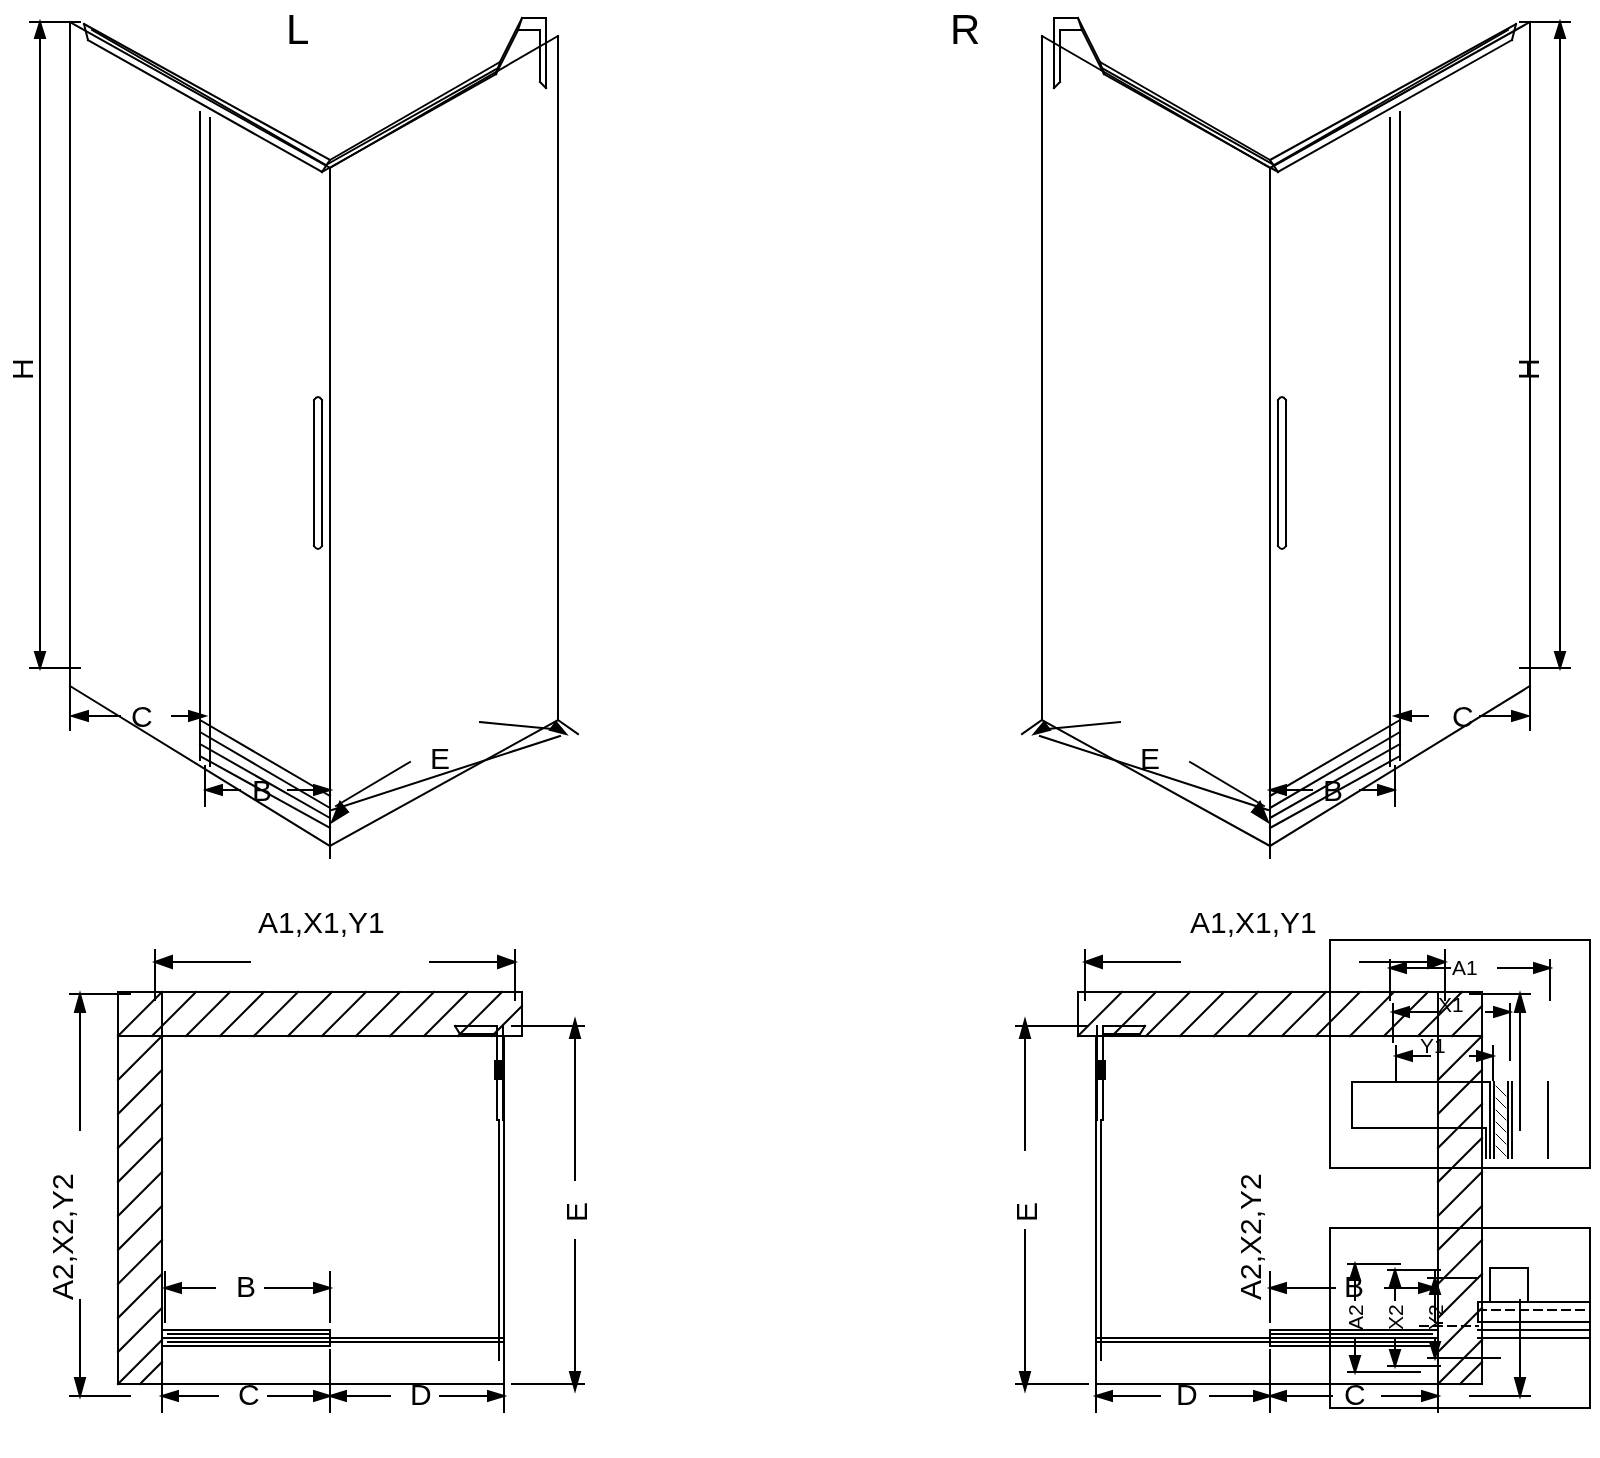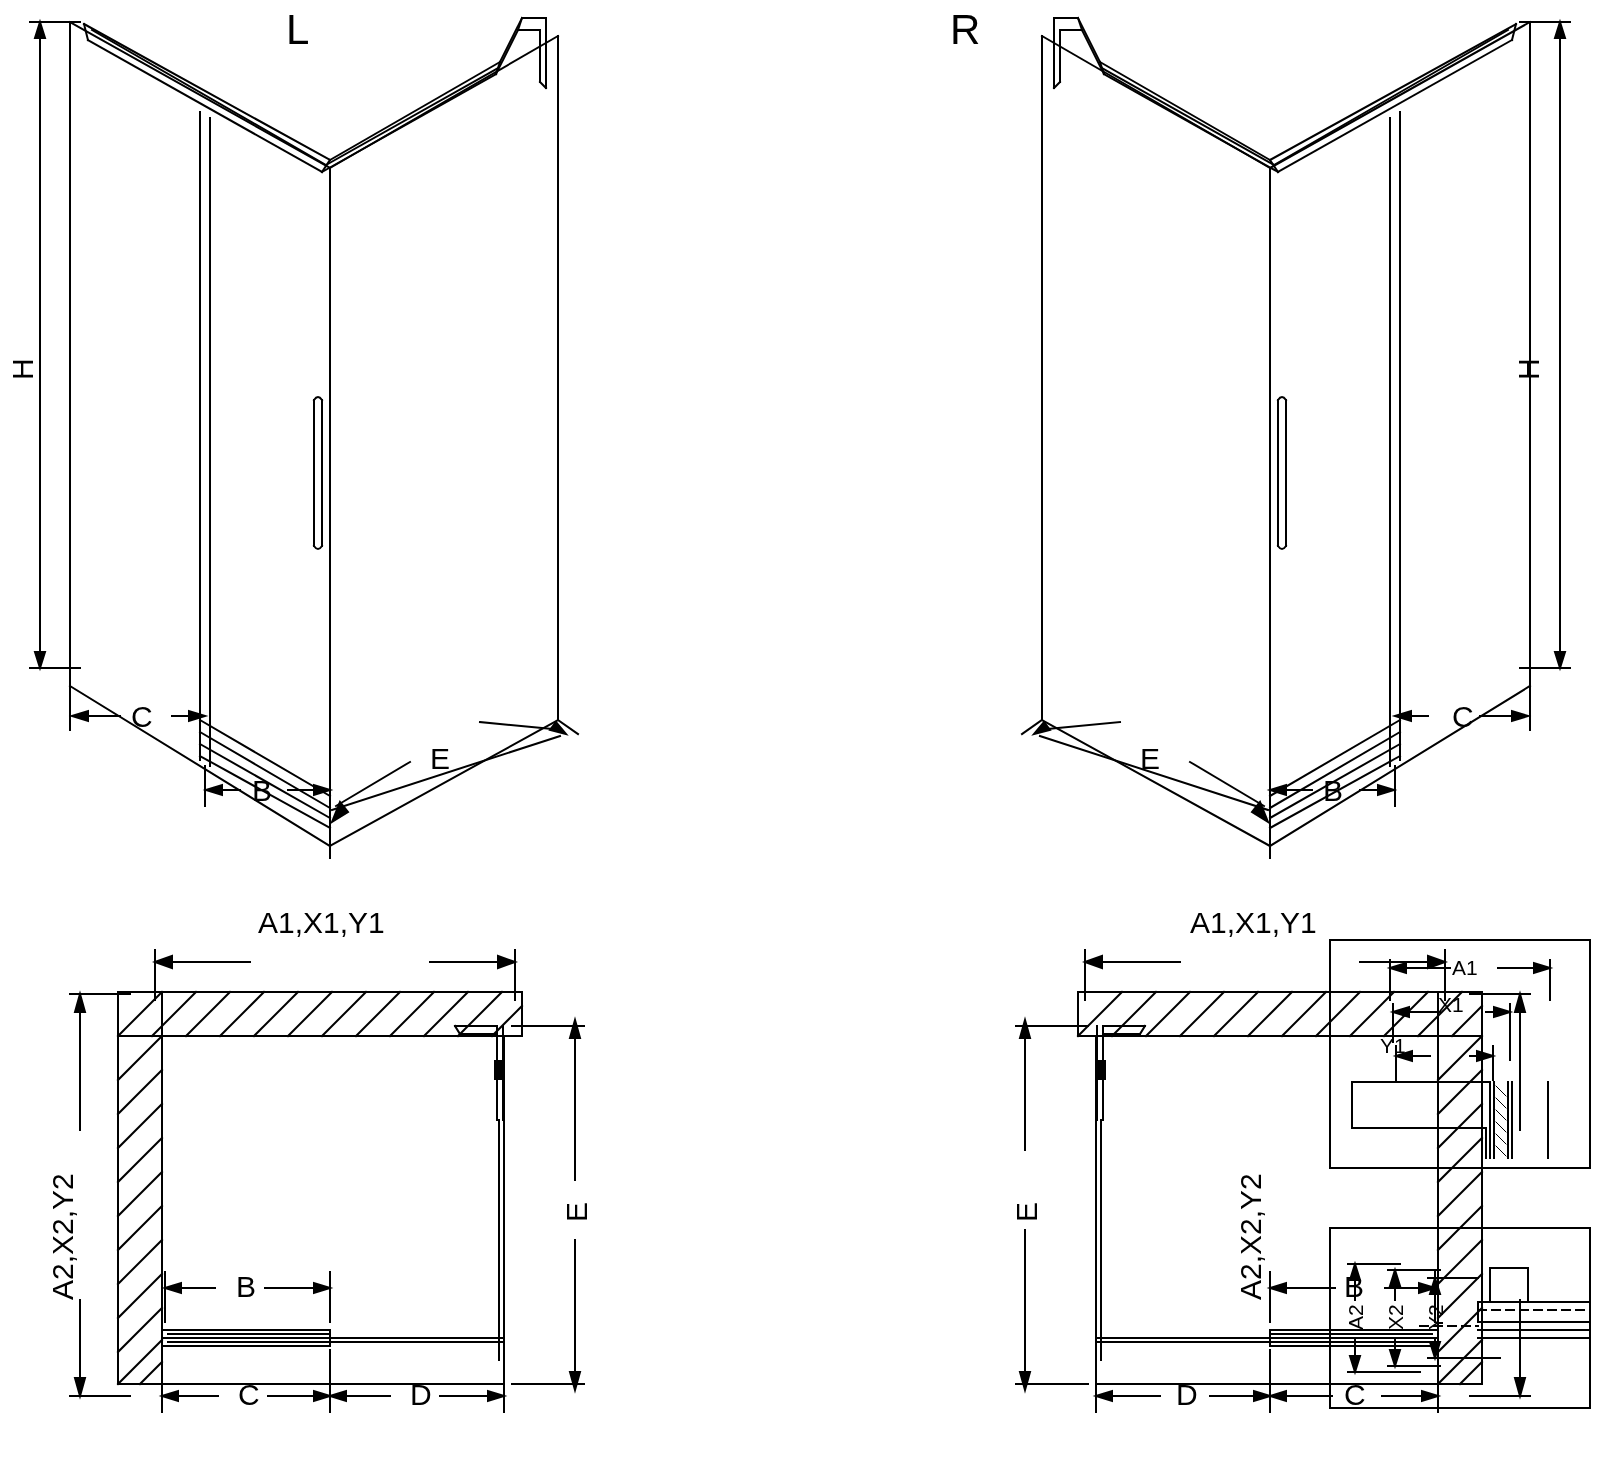--- a/index.html
+++ b/index.html
@@ -445,19 +445,19 @@
   <div class="lbl dim" style="left:1344px;top:1270px;">B</div>
 
   <div class="lbl dim" style="left:238px;top:1378px;">C</div>
   <div class="lbl dim" style="left:410px;top:1378px;">D</div>
 
   <div class="lbl dim" style="left:1344px;top:1378px;">C</div>
   <div class="lbl dim" style="left:1176px;top:1378px;">D</div>
 
   <div class="lbl dim-xs" style="left:1452px;top:956px;">A1</div>
   <div class="lbl dim-xs" style="left:1438px;top:966px;margin-top:27px;">X1</div>
-  <div class="lbl dim-xs" style="left:1380px;top:1034px;">Y1</div>
+  <div class="lbl dim-xs" style="left:1420px;top:1034px;">Y1</div>
 
   <div class="lbl dim-xs rot90" style="left:1344px;top:1330px;">A2</div>
   <div class="lbl dim-xs rot90" style="left:1384px;top:1330px;">X2</div>
   <div class="lbl dim-xs rot90" style="left:1424px;top:1330px;">Y2</div>
 
 </div>
 
 </body></html>

